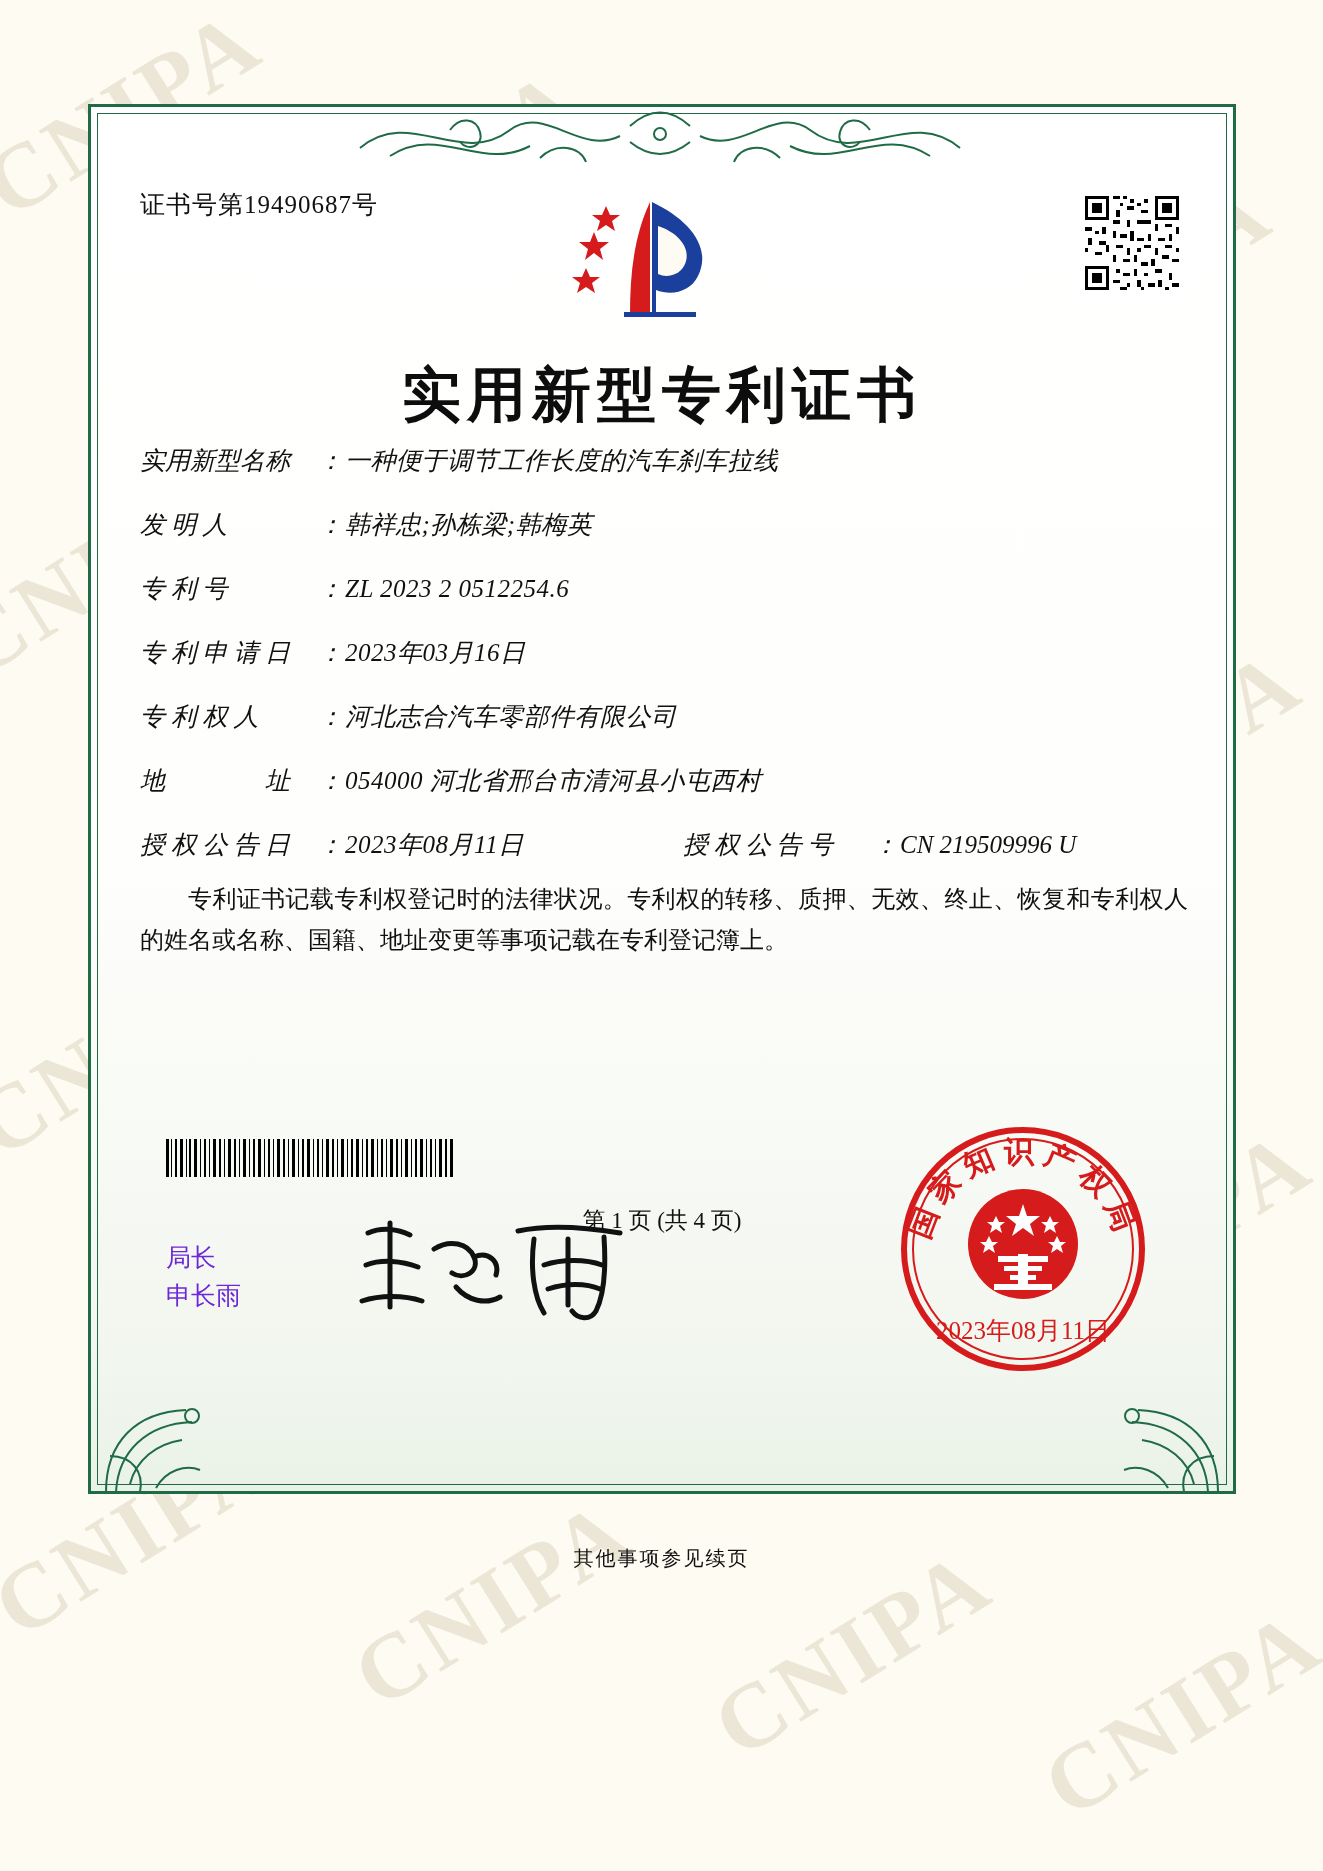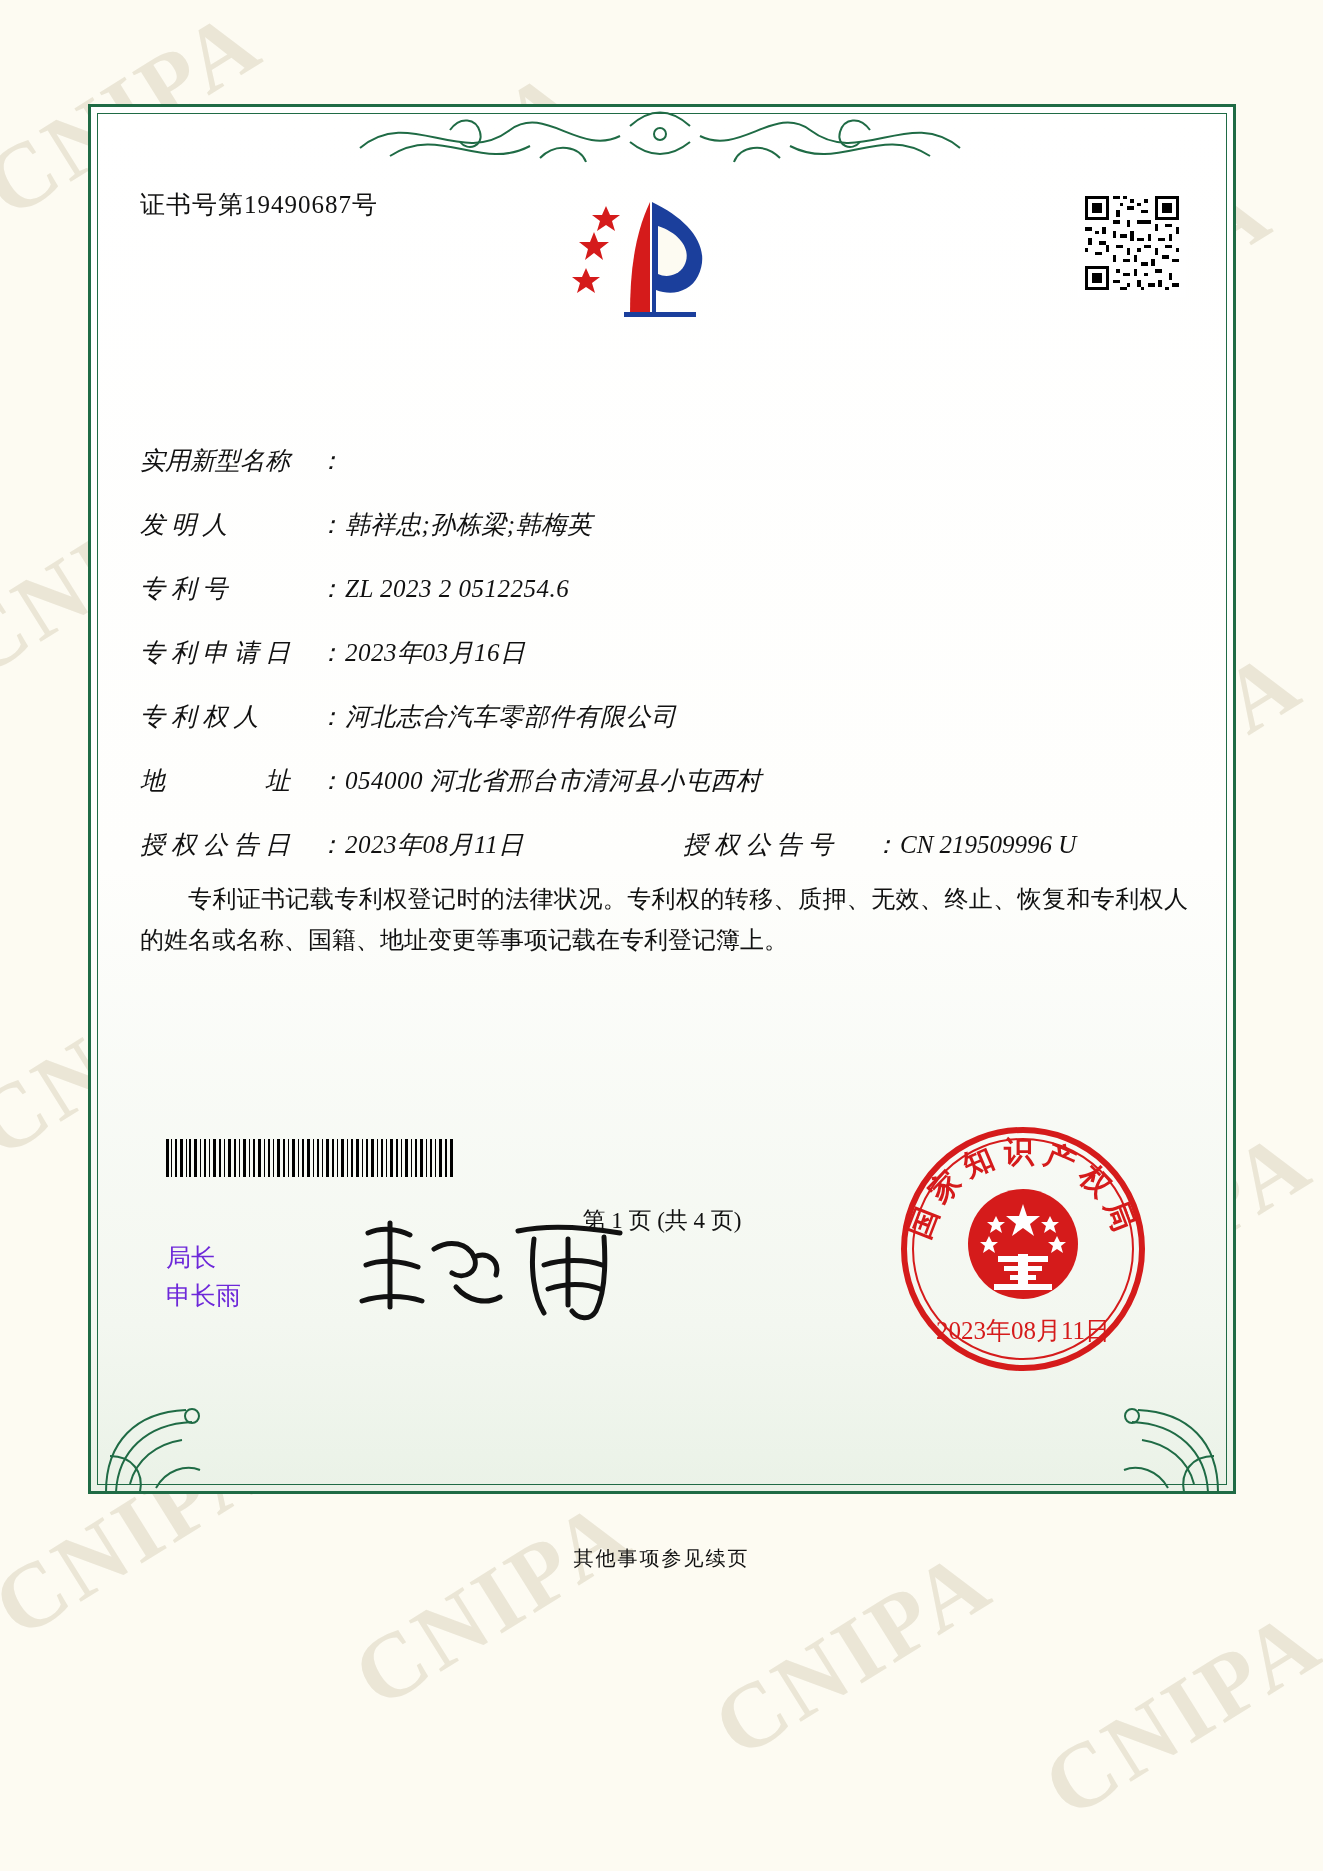--- a/index.html
+++ b/index.html
@@ -374,26 +374,28 @@
         <rect x="22" y="25" width="1" height="2"></rect>
         <rect x="26" y="26" width="2" height="1"></rect>
       <rect x="11" y="27" width="2" height="1"></rect>
         <rect x="17" y="27" width="1" height="1"></rect>
         <rect x="24" y="27" width="1" height="1"></rect>
       <rect x="9" y="1" width="1" height="1"></rect>
         <rect x="19" y="8" width="1" height="1"></rect>
     </g>
   </svg>
 
+  <div class="title">实用新型专利证书</div>
 
   <div class="fields">
 
     <div class="field-row">
       <span class="field-label tight">实用新型名称</span>
       <span class="field-colon">：</span>
+      <span class="field-value">一种便于调节工作长度的汽车刹车拉线</span>
     </div>
 
     <div class="field-row">
       <span class="field-label">发 明 人</span>
       <span class="field-colon">：</span>
       <span class="field-value">韩祥忠;孙栋梁;韩梅英</span>
     </div>
 
     <div class="field-row">
       <span class="field-label">专 利 号</span>

